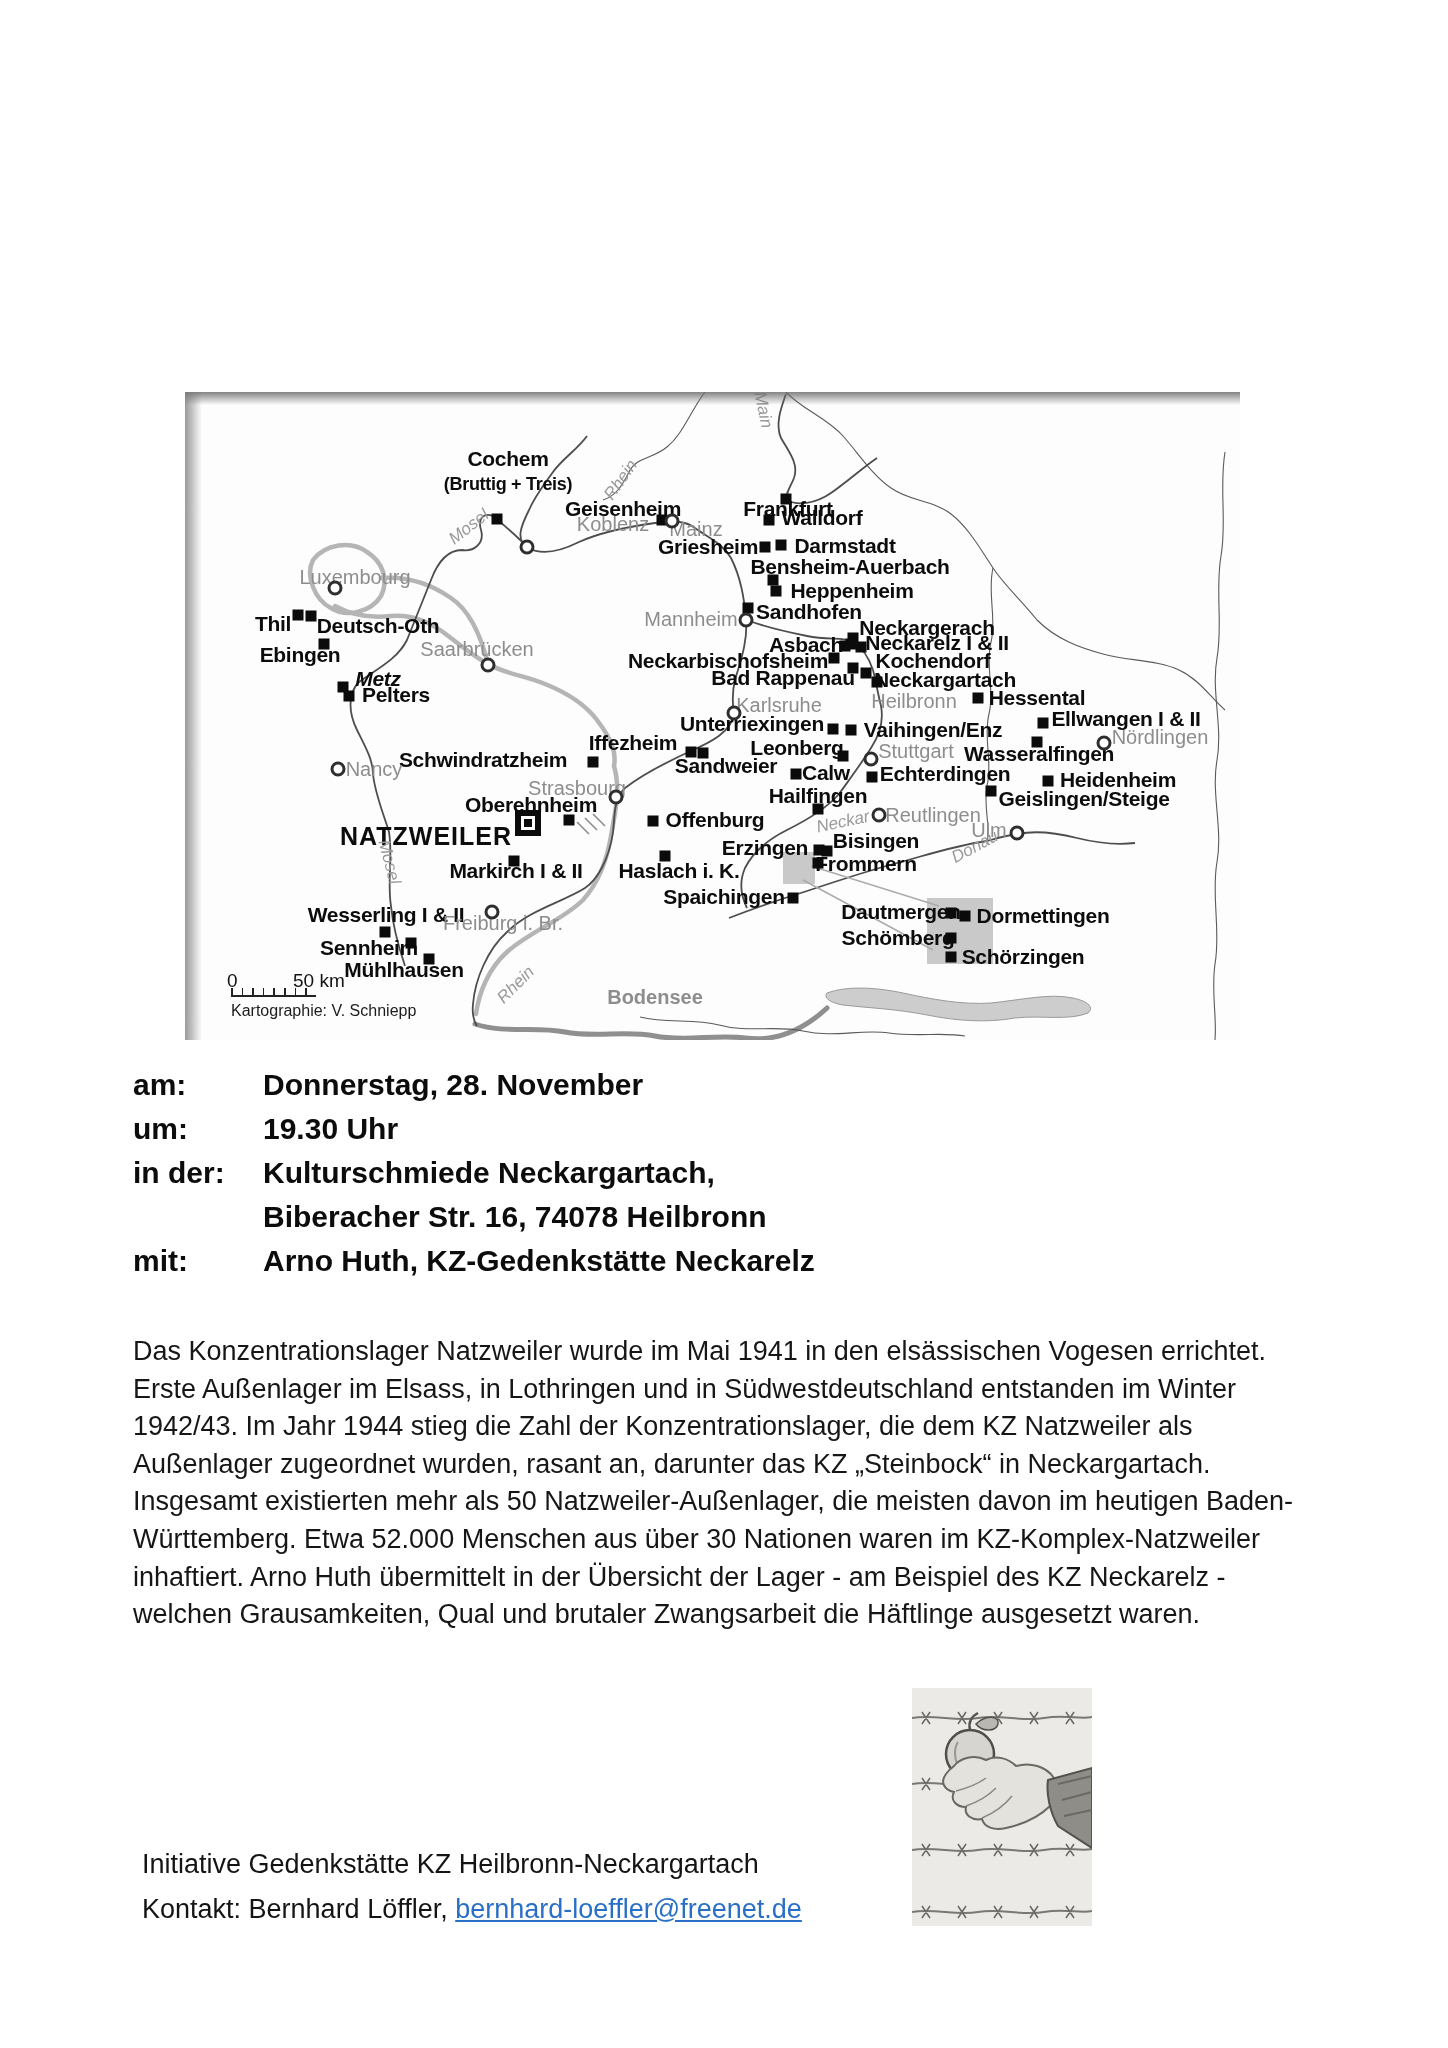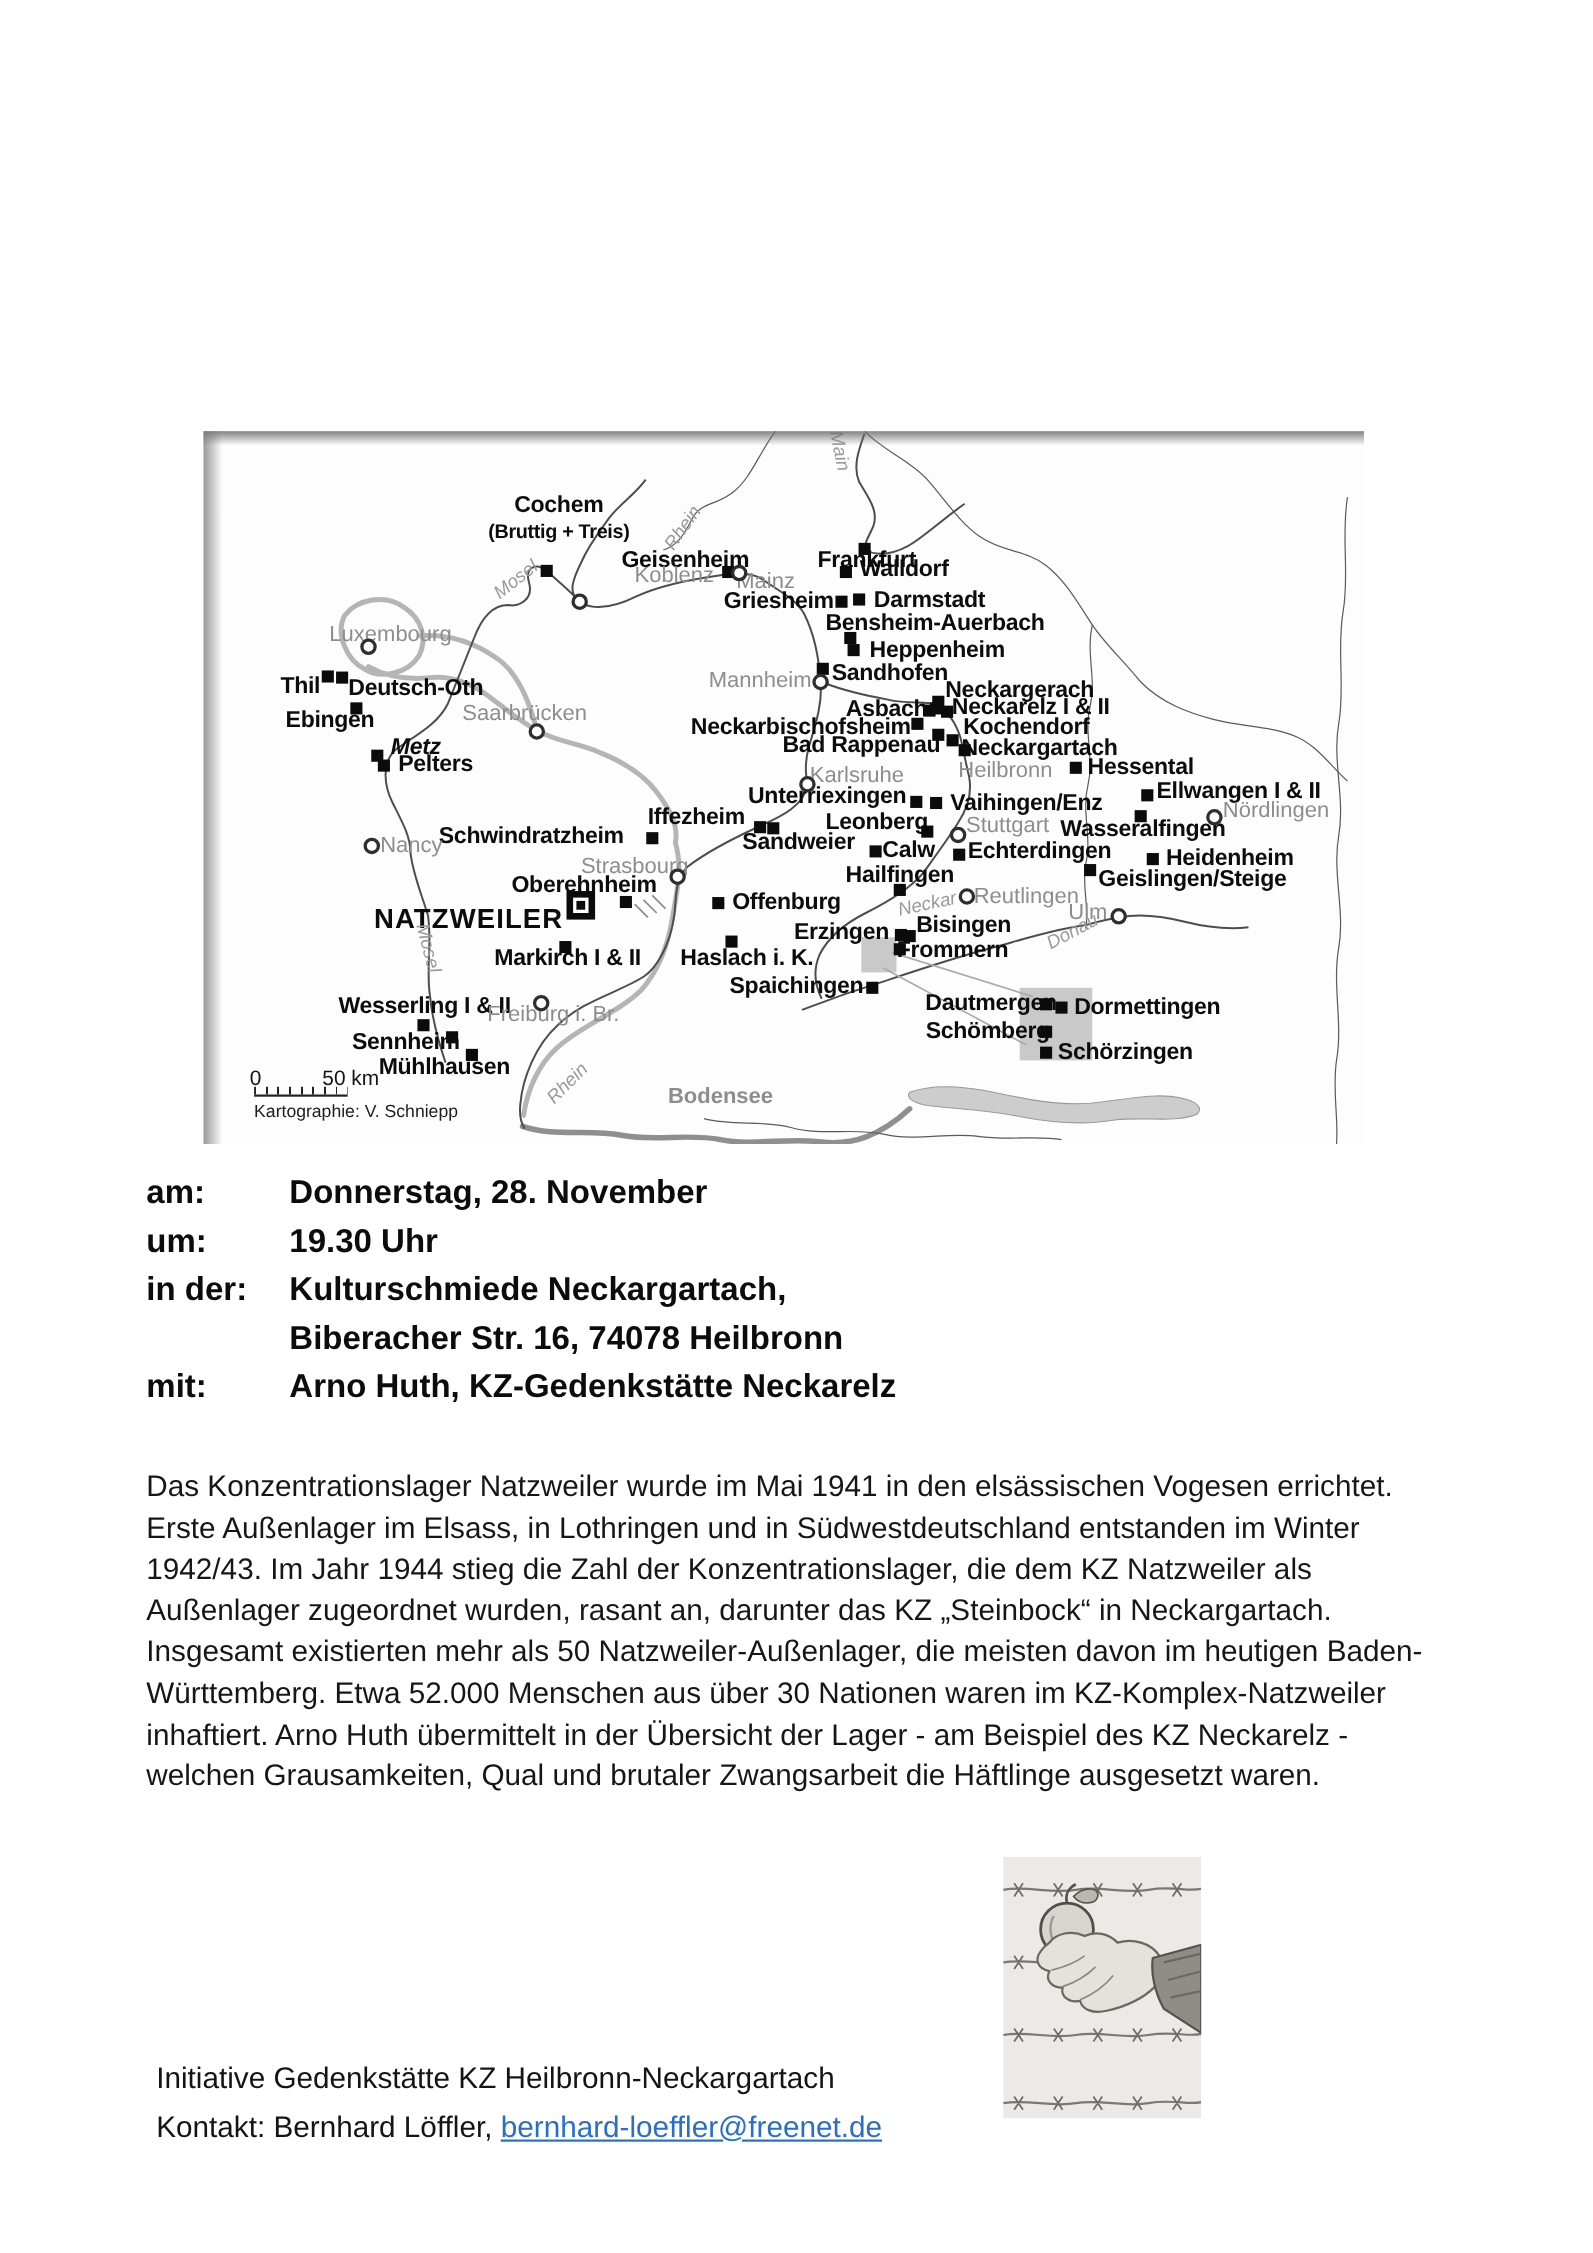--- a/index.html
+++ b/index.html
@@ -32,21 +32,21 @@
              border-bottom:2px solid #222;
              background:repeating-linear-gradient(90deg,#222 0 1.6px,transparent 1.6px 10.6px);}
   .credit{position:absolute;left:46px;top:610px;font-size:16px;color:#1c1c1c;z-index:5;}
   
   .event-details{position:absolute;left:133px;top:1063px;font-weight:bold;font-size:30px;color:#0c0c0c;}
   .ed-row{display:flex;height:44px;align-items:center;}
   .ed-label{width:130px;flex:0 0 130px;}
   
   .body-text{position:absolute;left:133px;top:1306px;width:1195px;font-size:27px;line-height:37.6px;color:#161616;}
   
-  .contact{position:absolute;left:142px;top:1842px;font-size:27px;line-height:45px;color:#141414;margin-top:25px;}
+  .contact{position:absolute;left:142px;top:1842px;font-size:27px;line-height:45px;color:#141414;}
   a.email{color:#2a6fc7;text-decoration:underline;}
   
   .wire-img{position:absolute;left:912px;top:1688px;width:180px;height:238px;}
 </style>
 </head>
 <body>
 
 <div class="page">
 
 

